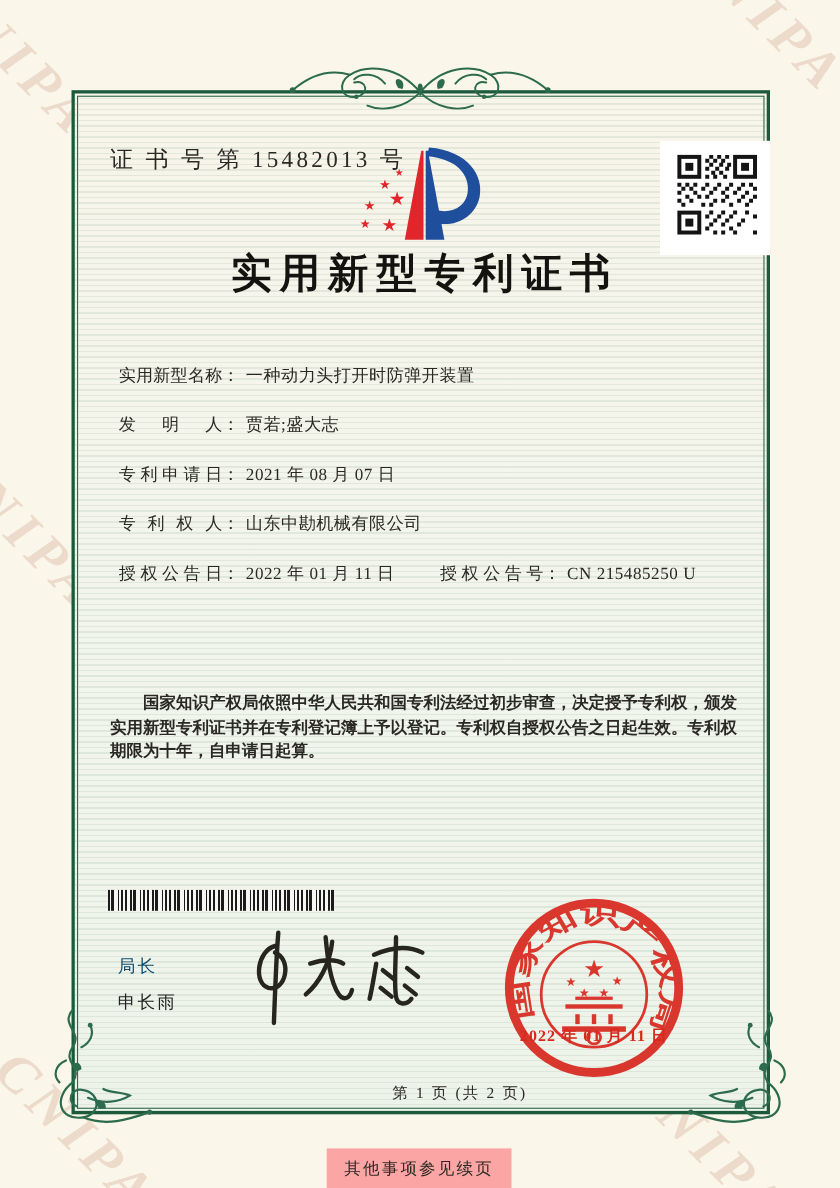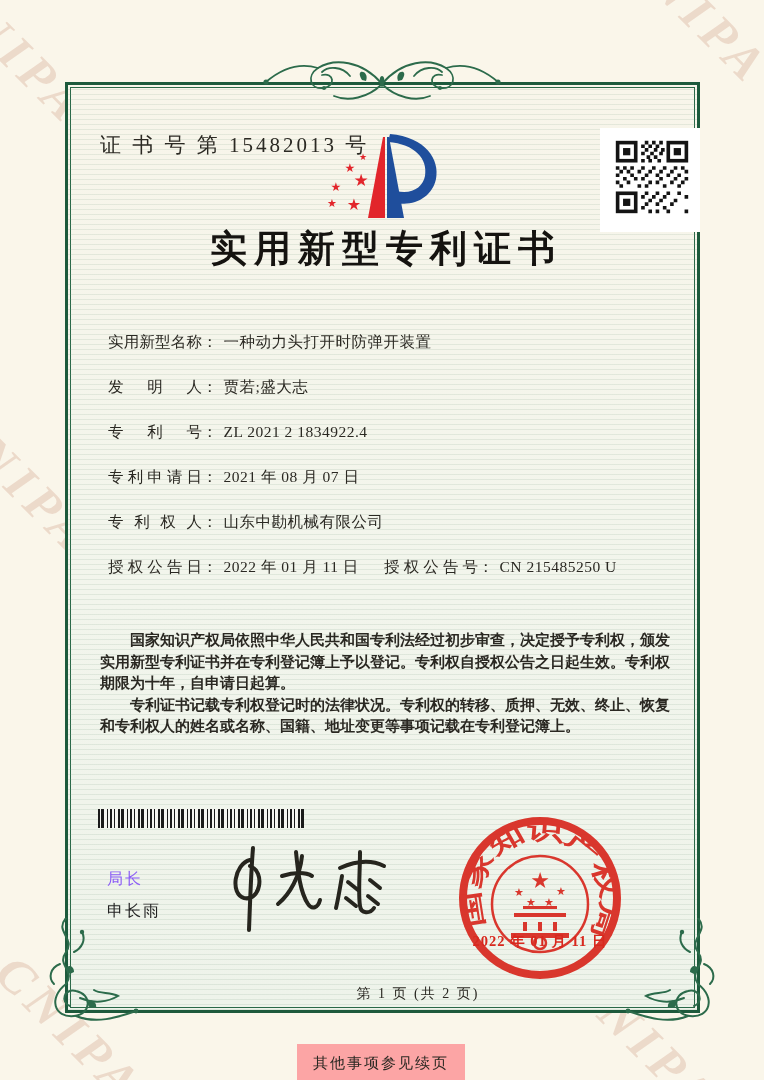--- a/index.html
+++ b/index.html
@@ -22,30 +22,30 @@
   .qr-patch{position:absolute;left:600px;top:128px;width:100px;height:104px;background:#ffffff;}
   .qr-patch svg{position:absolute;left:14px;top:11px;}
   .title{position:absolute;left:4px;top:224px;width:764px;text-align:center;font-size:37px;
          font-weight:bold;letter-spacing:7px;color:#151310;}
   
   .fields{position:absolute;left:108px;top:331px;width:560px;font-size:15.5px;color:#2a2822;}
   .frow{position:relative;height:45px;line-height:21px;white-space:nowrap;}
   .flabel{display:inline-block;width:94px;text-align:justify;text-align-last:justify;vertical-align:top;}
   .fcolon{display:inline-block;vertical-align:top;}
   .fval{display:inline-block;margin-left:6px;vertical-align:top;letter-spacing:0.5px;}
-  .pair2{position:absolute;left:276px;top:0;}
+  .pair2{position:absolute;left:292px;top:0;}
   
   .paras{position:absolute;left:100px;top:630px;width:578px;font-size:15px;line-height:21.5px;
          color:#2a2822;font-weight:bold;}
   .paras p{margin:0;text-indent:2em;}
   
   .barcode{position:absolute;left:98px;top:809px;width:206px;height:19px;
       background:repeating-linear-gradient(90deg,#1b1b1b 0 2px,#f6f6f2 2px 3px,#1b1b1b 3px 6px,#f6f6f2 6px 9px,#1b1b1b 9px 10px,#f6f6f2 10px 12px,#1b1b1b 12px 14px,#f6f6f2 14px 16px,#1b1b1b 16px 17px,#f6f6f2 17px 20px);}
   .officer-title{position:absolute;left:107px;top:869px;font-family:Liberation Mono, monospace;
-      font-size:16px;letter-spacing:2px;color:#8b5cf6;}
+      font-size:16px;letter-spacing:2px;color:#0c4a6e;}
   .officer-name{position:absolute;left:107px;top:901px;font-family:Liberation Mono, monospace;
       font-size:16px;letter-spacing:2px;color:#222;}
   .signature{position:absolute;left:220px;top:842px;width:180px;height:100px;}
   .seal{position:absolute;left:455px;top:812px;width:170px;height:170px;}
   .seal-date{position:absolute;left:452px;top:932px;width:176px;text-align:center;font-size:14.5px;
       font-weight:bold;color:#d8281e;letter-spacing:1px;white-space:nowrap;}
   
   .page-info{position:absolute;left:0;top:985px;width:764px;text-align:center;font-size:14px;
       letter-spacing:2px;color:#2a2822;padding-left:36px;}
   .cont-box{position:absolute;left:297px;top:1024px;width:168px;height:38px;background:#fca5a5;
@@ -157,39 +157,35 @@
   <div class="title">实用新型专利证书</div>
 
   <div class="fields">
     <div class="frow">
       <span class="flabel">实用新型名称</span><span class="fcolon">：</span><span class="fval">一种动力头打开时防弹开装置</span>
     </div>
     <div class="frow">
       <span class="flabel">发明人</span><span class="fcolon">：</span><span class="fval">贾若;盛大志</span>
     </div>
     <div class="frow">
-      <span class="flabel">专利号</span><span class="fcolon">：</span><span class="fval">ZL 2021 2 1834922.4</span>
-    </div>
-    <div class="frow">
       <span class="flabel">专利申请日</span><span class="fcolon">：</span><span class="fval">2021 年 08 月 07 日</span>
     </div>
     <div class="frow">
       <span class="flabel">专利权人</span><span class="fcolon">：</span><span class="fval">山东中勘机械有限公司</span>
     </div>
     <div class="frow">
       <span class="flabel">授权公告日</span><span class="fcolon">：</span><span class="fval">2022 年 01 月 11 日</span>
       <span class="pair2">
         <span class="flabel">授权公告号</span><span class="fcolon">：</span><span class="fval">CN 215485250 U</span>
       </span>
     </div>
   </div>
 
   <div class="paras">
     <p>国家知识产权局依照中华人民共和国专利法经过初步审查，决定授予专利权，颁发实用新型专利证书并在专利登记簿上予以登记。专利权自授权公告之日起生效。专利权期限为十年，自申请日起算。</p>
-    <p>专利证书记载专利权登记时的法律状况。专利权的转移、质押、无效、终止、恢复和专利权人的姓名或名称、国籍、地址变更等事项记载在专利登记簿上。</p>
   </div>
 
   <div class="barcode"></div>
 
   <div class="officer-title">局长</div>
   <div class="officer-name">申长雨</div>
 
   <svg class="signature" viewBox="0 0 180 100">
     <g fill="none" stroke="#26251e" stroke-width="4" stroke-linecap="round">
       <path d="M30,18 C14,22 10,52 24,56 C40,60 46,30 30,24"></path>

